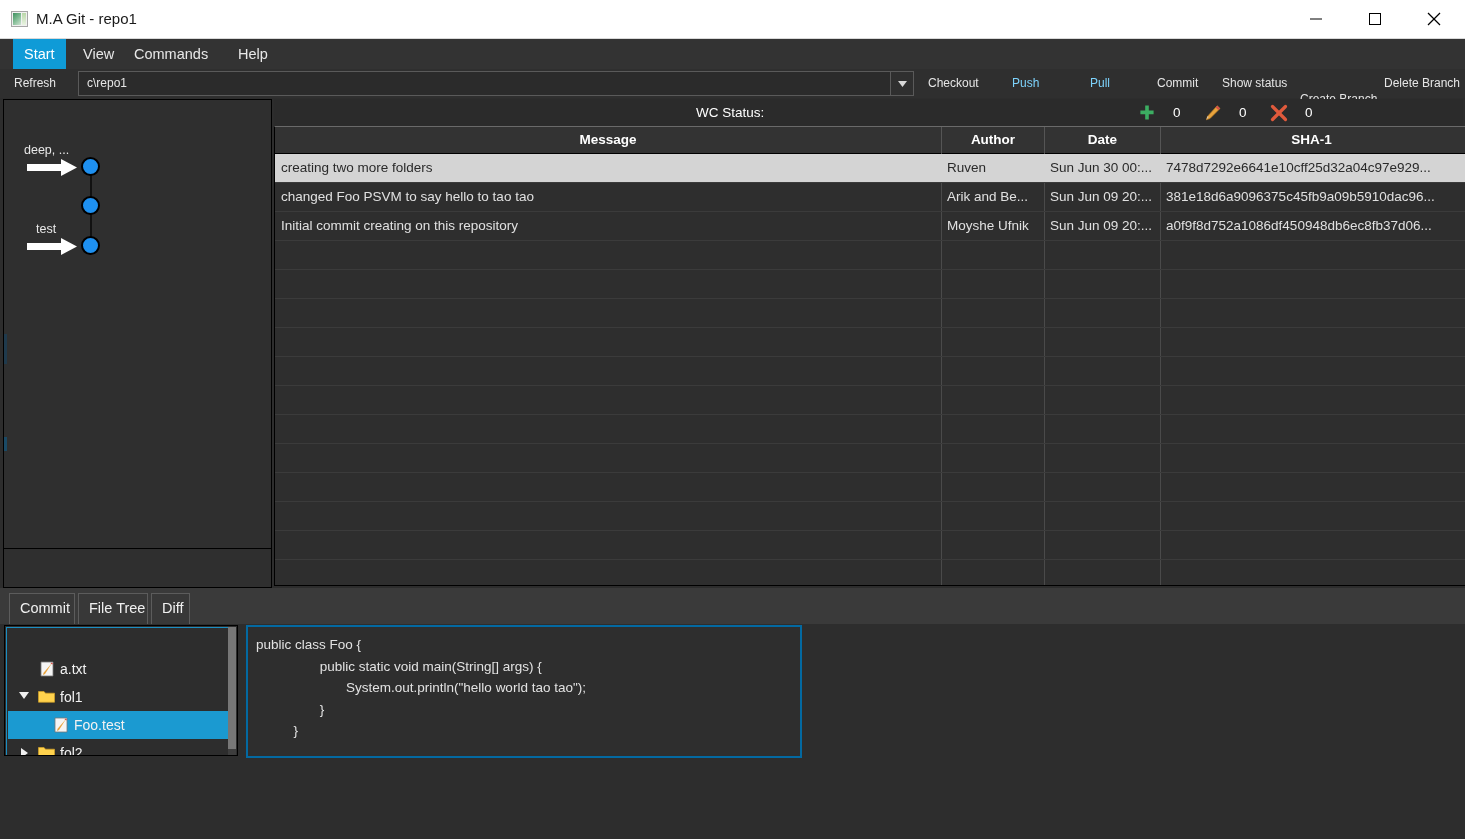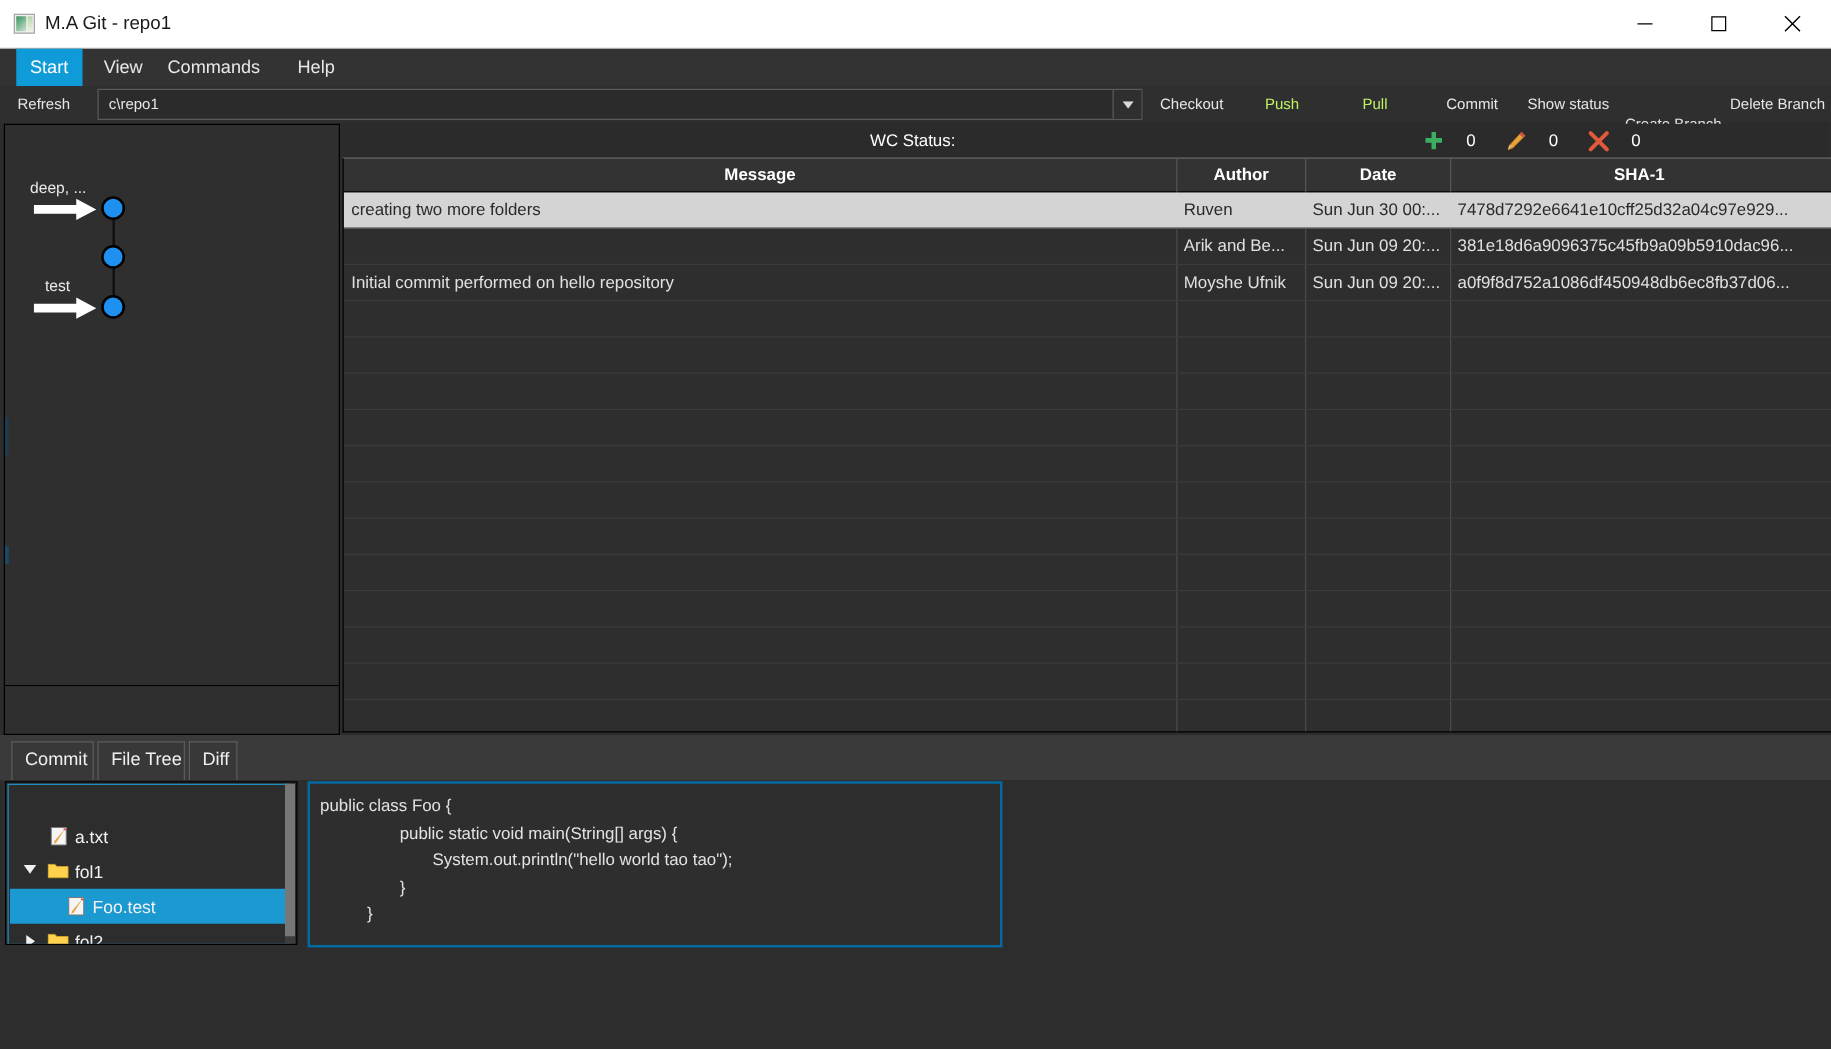--- a/index.html
+++ b/index.html
@@ -131,21 +131,21 @@
     align-items: center;
     justify-content: center;
   }
   .tb-action {
     position: absolute;
     top: 0; height: 29px; line-height: 29px;
     font-size: 12px;
     white-space: nowrap;
     color: #e6e6e6;
   }
-  .tb-action.disabled { color: #bef264; }
+  .tb-action.disabled { color: #7dd3fc; }
 
   
   #graph-panel {
     position: absolute;
     left: 3px; top: 99px;
     width: 269px; height: 450px;
     background: #2f2f2f;
     border: 1px solid #000000;
     box-sizing: border-box;
     overflow: hidden;
@@ -518,27 +518,28 @@
   <div class="vline" style="left:885px;"></div>
 
   <div class="trow selected" style="top:27px;">
     <div class="tcell" style="left:0px;   width:666px;">creating two more folders</div>
     <div class="tcell" style="left:666px; width:103px;">Ruven</div>
     <div class="tcell" style="left:769px; width:116px;">Sun Jun 30 00:...</div>
     <div class="tcell" style="left:885px; width:302px;">7478d7292e6641e10cff25d32a04c97e929...</div>
   </div>
 
   <div class="trow" style="top:56px;">
+    <div class="tcell" style="left:0px;   width:666px;">changed Foo PSVM to say hello to tao tao</div>
     <div class="tcell" style="left:666px; width:103px;">Arik and Be...</div>
     <div class="tcell" style="left:769px; width:116px;">Sun Jun 09 20:...</div>
     <div class="tcell" style="left:885px; width:302px;">381e18d6a9096375c45fb9a09b5910dac96...</div>
   </div>
 
   <div class="trow" style="top:85px;">
-    <div class="tcell" style="left:0px;   width:666px;">Initial commit performed on hello repository</div>
+    <div class="tcell" style="left:0px;   width:666px;">Initial commit creating on this repository</div>
     <div class="tcell" style="left:666px; width:103px;">Moyshe Ufnik</div>
     <div class="tcell" style="left:769px; width:116px;">Sun Jun 09 20:...</div>
     <div class="tcell" style="left:885px; width:302px;">a0f9f8d752a1086df450948db6ec8fb37d06...</div>
   </div>
 
   <div class="trow" style="top:114px;"></div>
   <div class="trow" style="top:143px;"></div>
   <div class="trow" style="top:172px;"></div>
   <div class="trow" style="top:201px;"></div>
   <div class="trow" style="top:230px;"></div>

